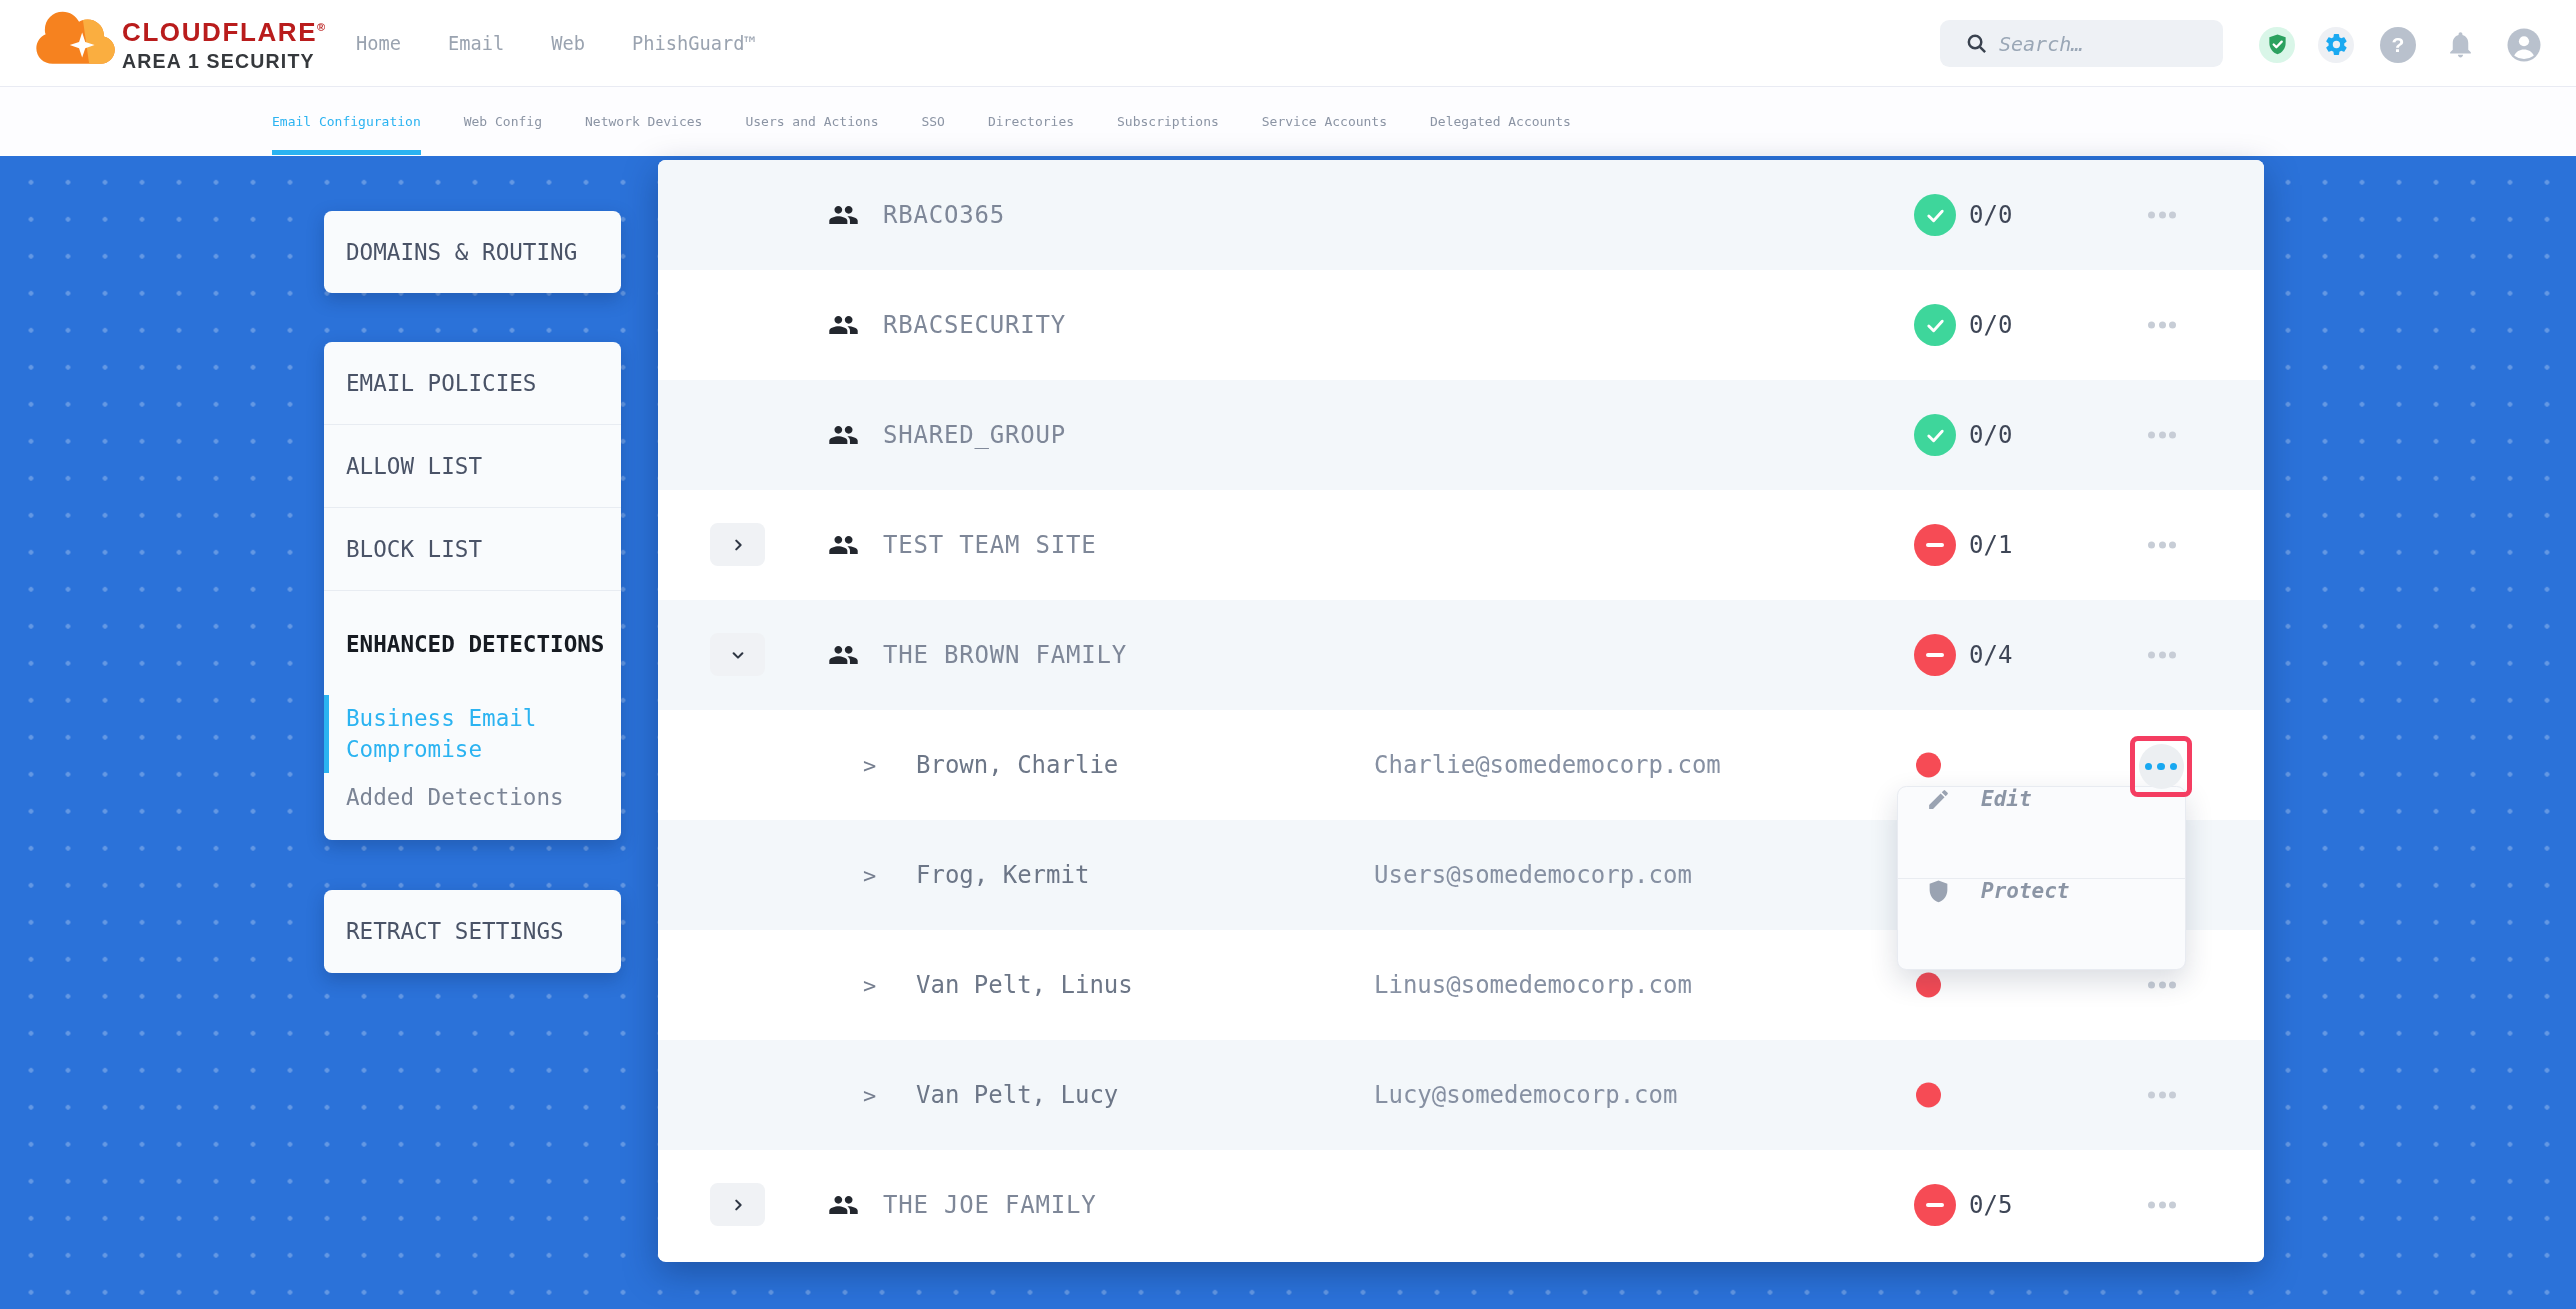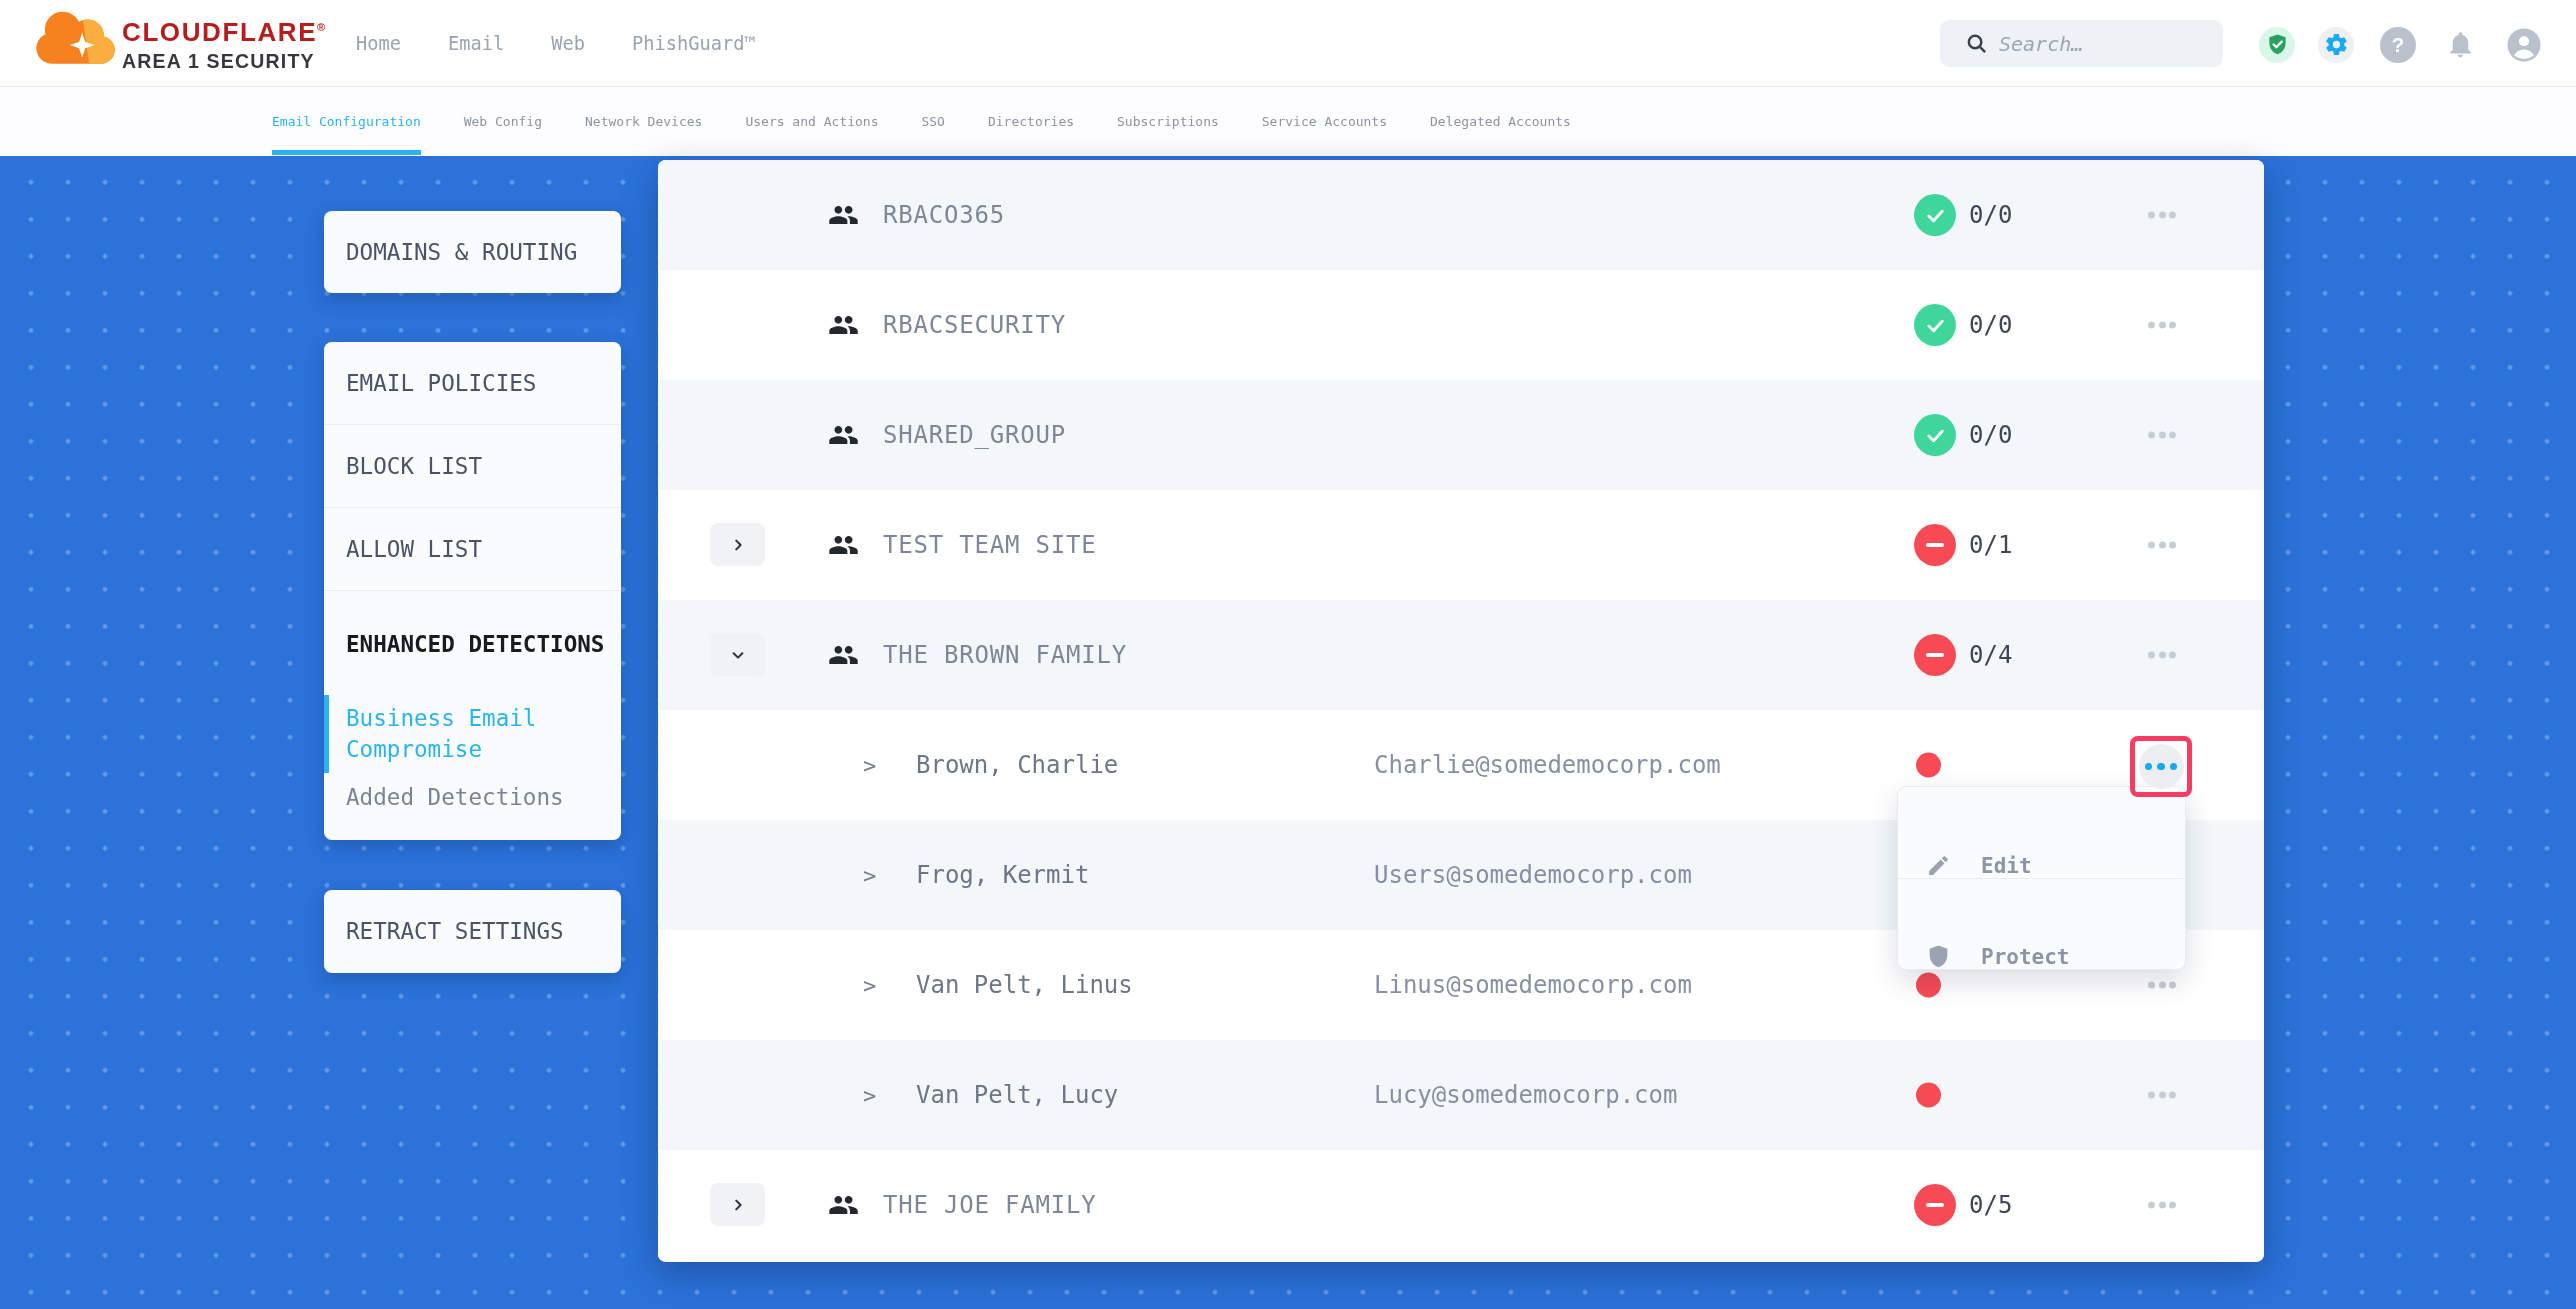--- a/index.html
+++ b/index.html
@@ -99,21 +99,21 @@
     border:5.4px solid #f43d61; border-radius:7.8px; z-index:40;
     display:flex; align-items:center; justify-content:center; }
   .hl-circle { width:45px; height:45px; border-radius:50%; background:#eceff2;
     display:flex; align-items:center; justify-content:center; gap:4.7px; cursor:pointer; }
   .hl-circle i { width:7.8px; height:7.8px; border-radius:50%; background:#18a8f1; }
 
   
   .ctx-menu { position:absolute; left:1239px; top:626px; width:289px; background:#fafbfd;
     border:0.8px solid #e8ebf1; border-radius:9.3px; box-shadow:0 11px 28px rgba(25,40,70,.16);
     z-index:30; overflow:hidden; }
-  .ctx-item { height:91px; display:flex; align-items:flex-end; cursor:pointer; }
+  .ctx-item { height:91px; display:flex; align-items:flex-start; cursor:pointer;font-style:italic; }
   .ctx-item + .ctx-item { border-top:1.6px solid #e9ecf1; }
   .ctx-item svg { margin-left:28px; }
   .ctx-label { margin-left:30px; font-size:21px; font-weight:bold; color:#8b95a5; }
 </style>
 </head>
 <body>
 
 <div class="page-bg"></div>
 
 <div class="header">
@@ -186,24 +186,24 @@
 <div class="side-card card-1" id="side-card-1">
     <div class="side-item h107">
       <span>DOMAINS &amp; ROUTING</span>
     </div>
   </div>
 <div class="side-card card-2" id="side-card-2">
     <div class="side-item h107 divided">
       <span>EMAIL POLICIES</span>
     </div>
     <div class="side-item h107 divided">
+      <span>ALLOW LIST</span>
+    </div>
+    <div class="side-item h107 divided">
       <span>BLOCK LIST</span>
-    </div>
-    <div class="side-item h107 divided">
-      <span>ALLOW LIST</span>
     </div>
     <div class="side-item section-active">
       <span>ENHANCED DETECTIONS</span>
     </div>
     <div class="side-item sub-active">
       <span class="active-bar"></span>
       <span>Business Email Compromise</span>
     </div>
     <div class="side-item sub">
       <span>Added Detections</span>

